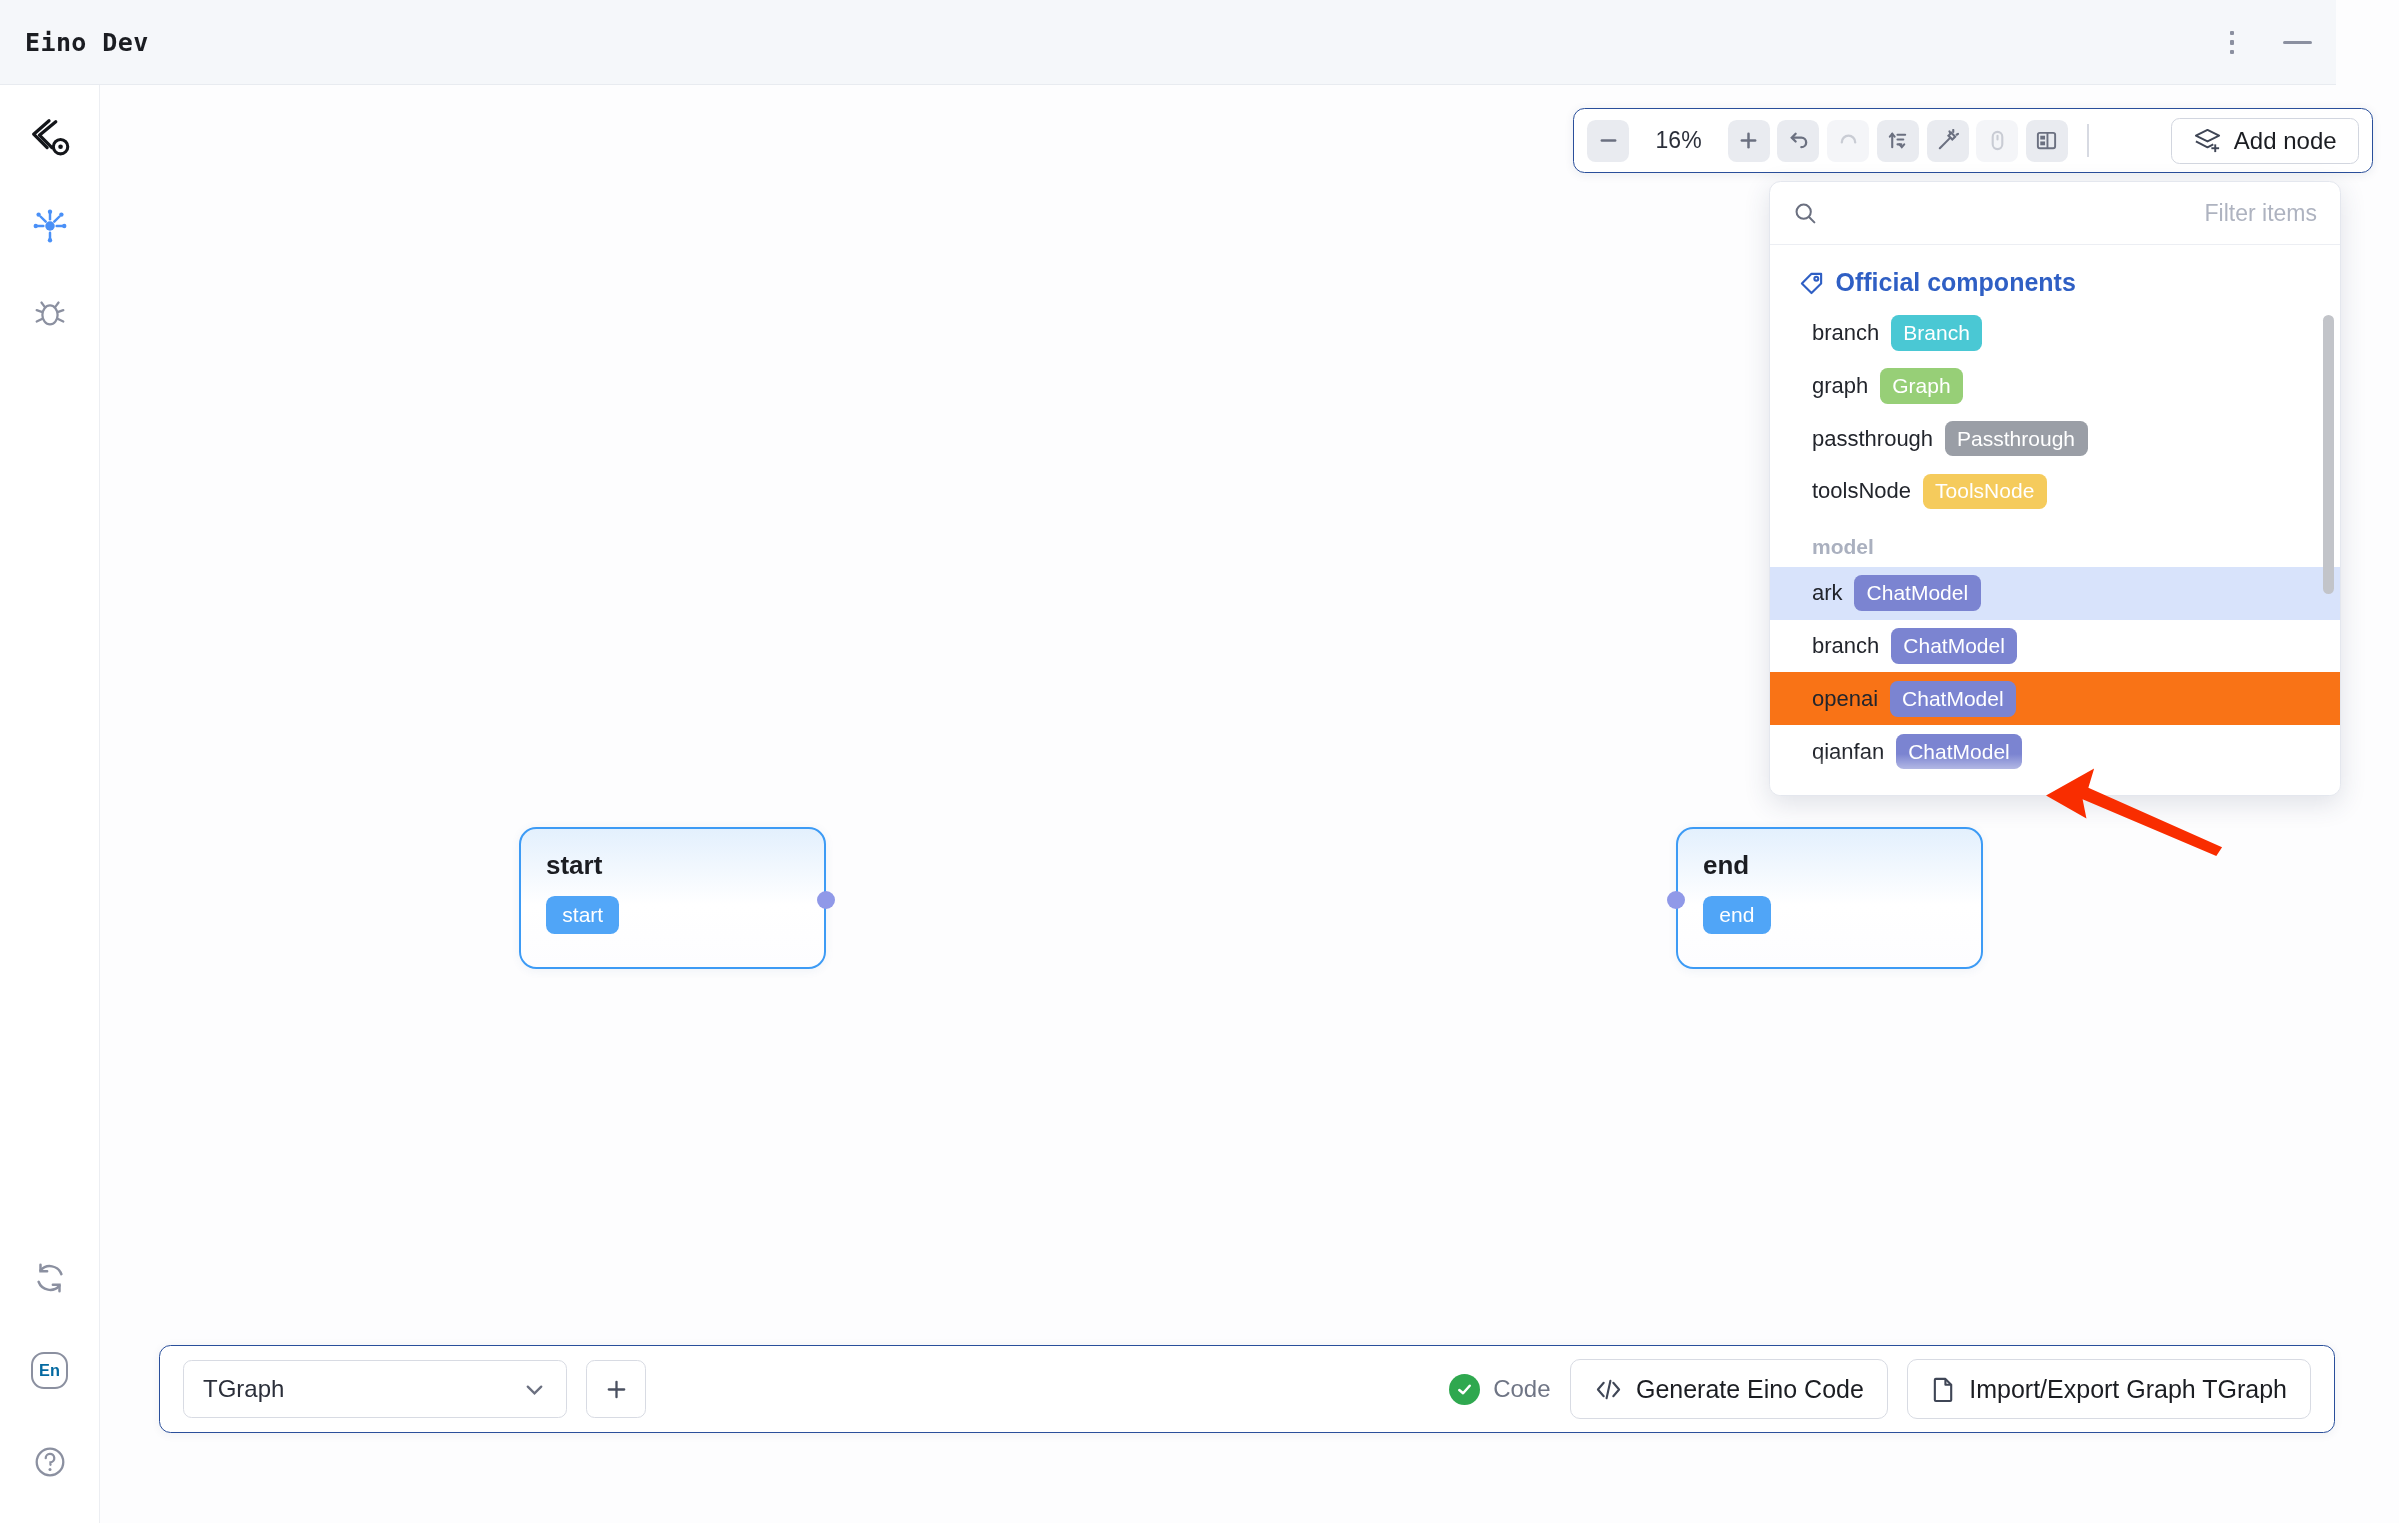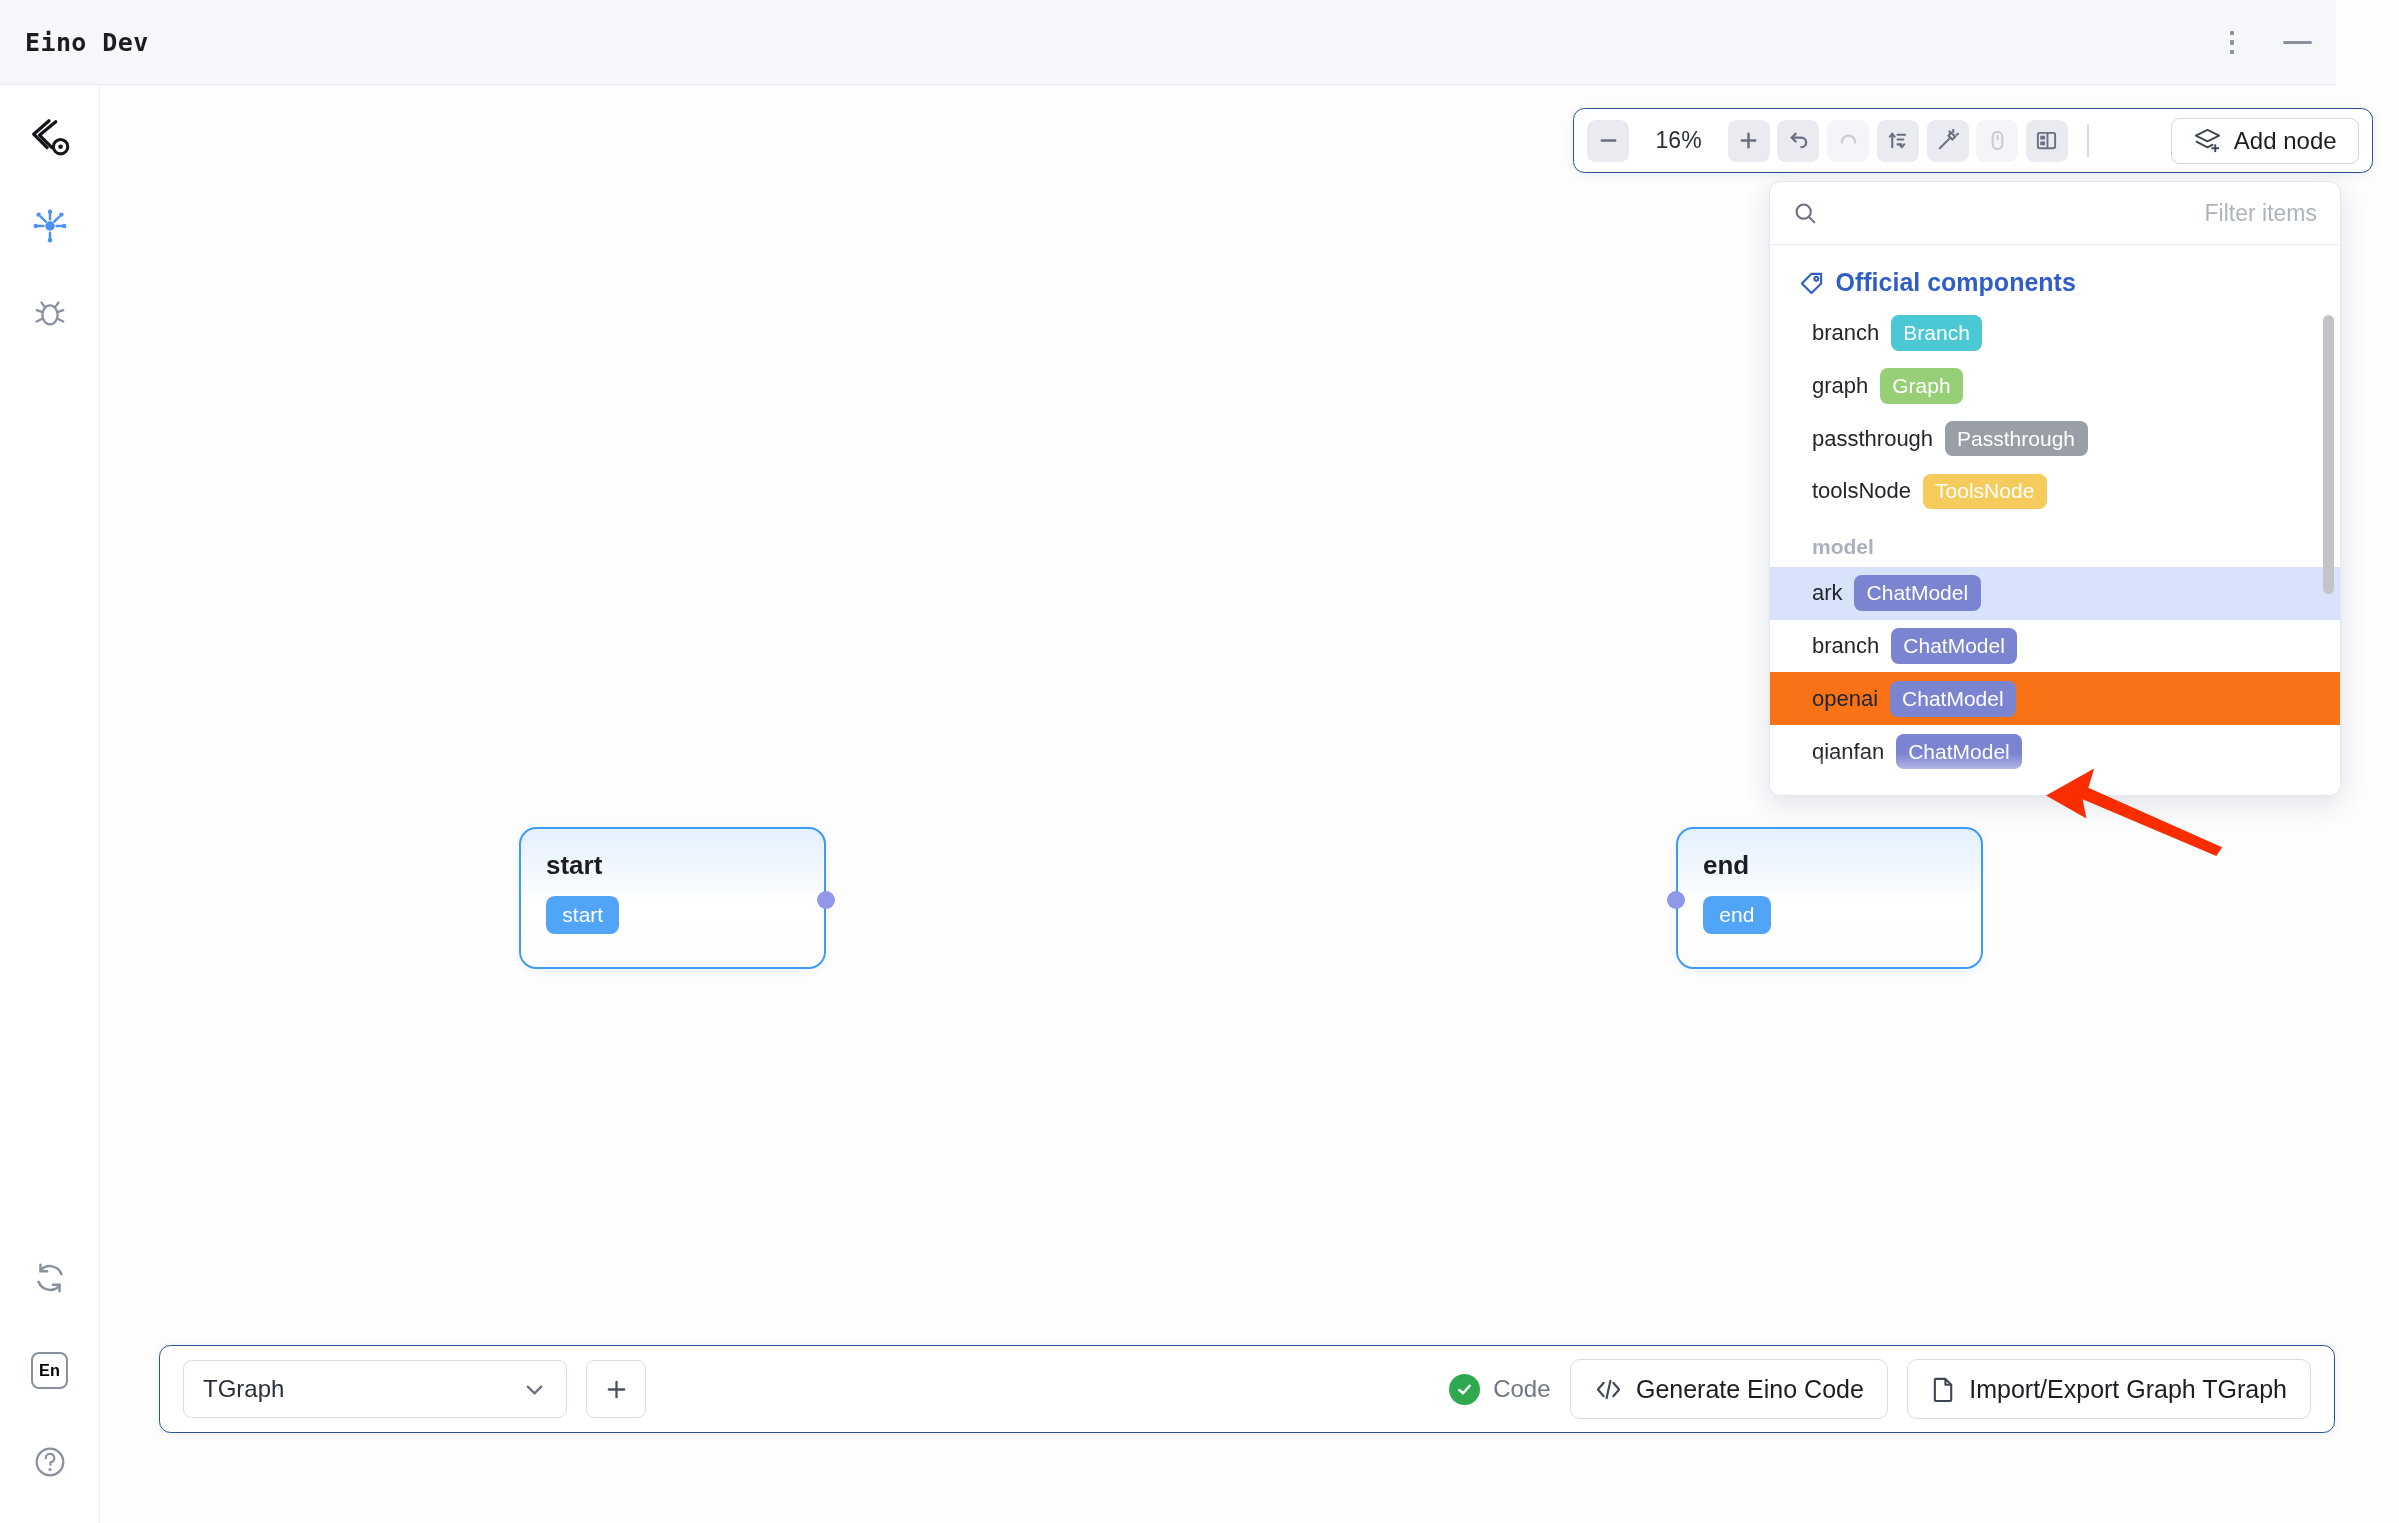--- a/index.html
+++ b/index.html
@@ -37,23 +37,23 @@
     display: flex; flex-direction: column; align-items: center;
   }
   .rail-logo { margin-top: 27px; width: 54px; height: 54px; display: flex; align-items: center; justify-content: center; }
   .rail-ico {
     width: 54px; height: 54px; margin-top: 33px; border-radius: 9.6px;
     display: flex; align-items: center; justify-content: center; cursor: pointer;
   }
   .rail-bottom { margin-top: auto; display: flex; flex-direction: column; align-items: center; padding-bottom: 35px; }
   .rail-bottom .rail-ico { margin-top: 38px; }
   .lang-box {
-    width: 37px; height: 37px; border: 2.4px solid #8b90a0; border-radius: 8px;
+    width: 37px; height: 37px; border: 2.4px solid #8b90a0; border-radius: 13px;
     display: flex; align-items: center; justify-content: center;
-    font-size: 16.3px; font-weight: 700; color: #000000;
+    font-size: 16.3px; font-weight: 700; color: #0369a1;
   }
 
   
   .page-title {
     position: absolute; left: 131px; top: 113px;
     font-size: 32px; font-weight: 700; color: #1b1d22; letter-spacing: -0.2px;
   }
   .breadcrumb { position: absolute; left: 131px; top: 223px; display: flex; align-items: center; gap: 13.4px; }
   .crumb-root { font-size: 22px; color: #8d93a3; }
   .crumb-chip {

